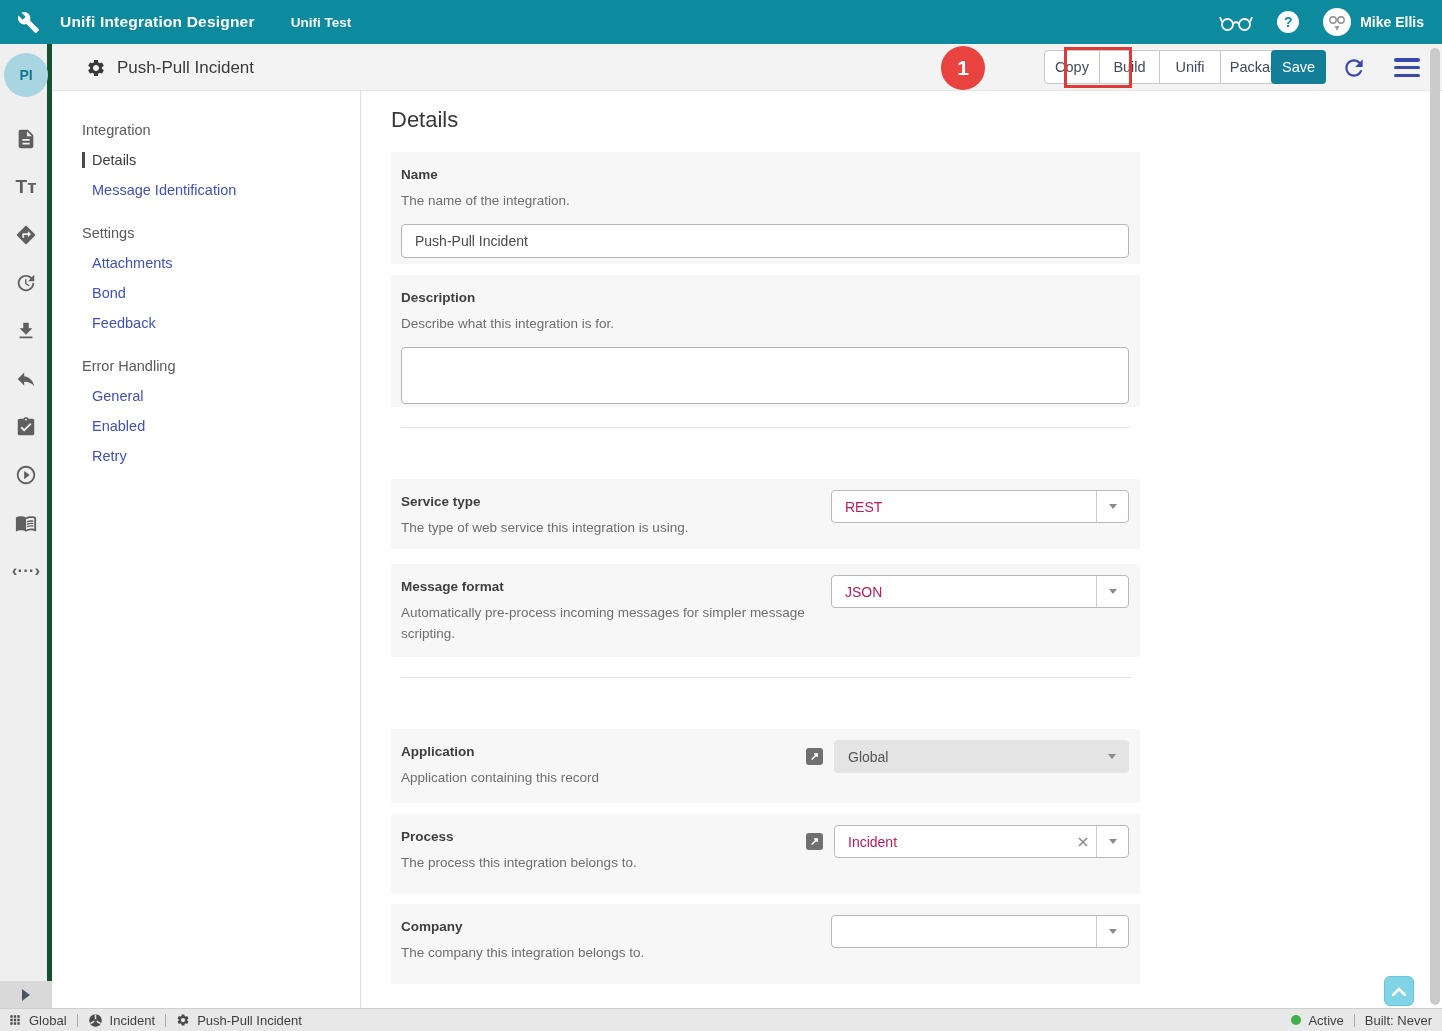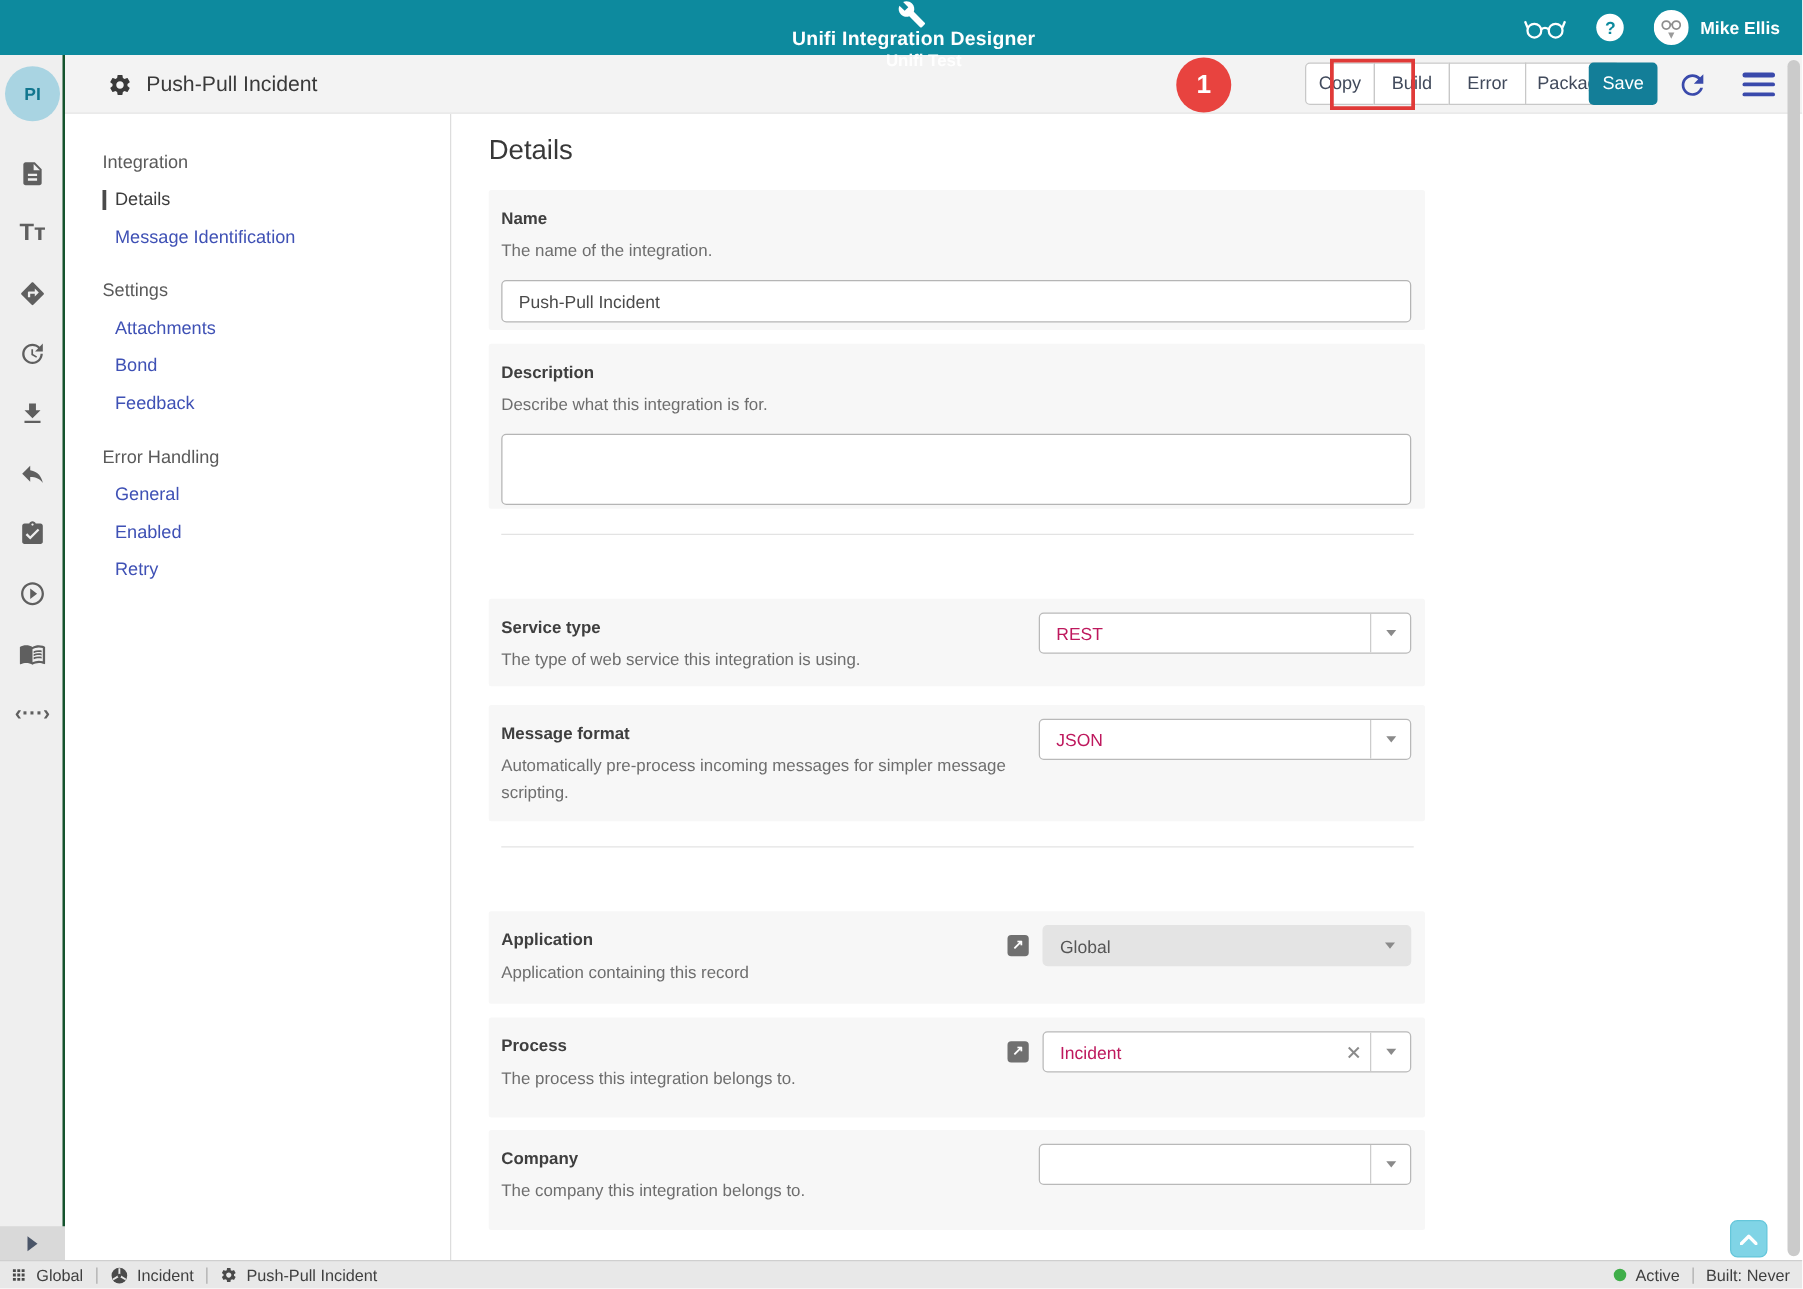--- a/index.html
+++ b/index.html
@@ -2,33 +2,33 @@
 <html><head>
 <meta charset="utf-8">
 <style>
   * { margin:0; padding:0; box-sizing:border-box; }
   html,body { width:1442px; height:1031px; overflow:hidden; background:#fff;
               font-family:"Liberation Sans", sans-serif; }
   .stage { position:relative; width:1442px; height:1031px; background:#fff; overflow:hidden; }
 
   
   .topbar { position:absolute; left:0; top:0; width:1442px; height:44px; background:#0D8A9E;
-            display:flex; align-items:center; color:#fff; z-index:5;flex-direction:column; }
+            display:flex; align-items:center; color:#fff; z-index:5; }
   .topbar .wrench { margin-left:17px; display:flex; }
   .topbar .app-title { margin-left:20px; font-size:15.5px; font-weight:bold; letter-spacing:.2px; }
   .topbar .env { margin-left:36px; font-size:13.5px; font-weight:bold; opacity:.95; }
   .topbar-right { position:absolute; right:18px; top:0; height:44px; display:flex; align-items:center; gap:24px; }
   .help-circ { width:22px; height:22px; border-radius:50%; background:#fff; color:#0D8A9E;
                font-size:14px; font-weight:bold; display:flex; align-items:center; justify-content:center; }
   .user { display:flex; align-items:center; gap:9px; }
   .user-name { font-size:14px; font-weight:bold; }
 
   
   .rail { position:absolute; left:0; top:44px; width:52px; height:964px; background:#efefef;
-          border-right:2px solid #14532d; z-index:4; }
+          border-right:5px solid #14532d; z-index:4; }
   .rail-avatar { position:absolute; left:4px; top:9px; width:44px; height:44px; border-radius:50%;
                  background:#a9d4e2; color:#11768e; font-size:14px; font-weight:bold;
                  display:flex; align-items:center; justify-content:center; }
   .rail-icons { position:absolute; left:0; top:71px; width:52px; display:flex; flex-direction:column; align-items:center; }
   .rail-ic { height:48px; width:40px; display:flex; align-items:center; justify-content:center; color:#5f5f5f; cursor:pointer; }
   .tt-glyph { font-size:19px; font-weight:bold; color:#5f5f5f; letter-spacing:0; }
   .code-glyph { font-size:17px; font-weight:bold; color:#5f5f5f; }
   .rail-expand { position:absolute; left:0; bottom:0; width:52px; height:27px; background:#d9d9d9;
                  display:flex; align-items:center; justify-content:center; cursor:pointer; }
   .tri-right { width:0; height:0; border-top:6px solid transparent; border-bottom:6px solid transparent;
@@ -221,21 +221,21 @@
           <path d="M19.14 12.94c.04-.3.06-.61.06-.94 0-.32-.02-.64-.07-.94l2.03-1.58c.18-.14.23-.41.12-.61l-1.92-3.32c-.12-.22-.37-.29-.59-.22l-2.39.96c-.5-.38-1.03-.7-1.62-.94l-.36-2.54c-.04-.24-.24-.41-.48-.41h-3.84c-.24 0-.43.17-.47.41l-.36 2.54c-.59.24-1.13.57-1.62.94l-2.39-.96c-.22-.08-.47 0-.59.22L2.74 8.87c-.12.21-.08.47.12.61l2.03 1.58c-.05.3-.09.63-.09.94s.02.64.07.94l-2.03 1.58c-.18.14-.23.41-.12.61l1.92 3.32c.12.22.37.29.59.22l2.39-.96c.5.38 1.03.7 1.62.94l.36 2.54c.05.24.24.41.48.41h3.84c.24 0 .44-.17.47-.41l.36-2.54c.59-.24 1.13-.56 1.62-.94l2.39.96c.22.08.47 0 .59-.22l1.92-3.32c.12-.22.07-.47-.12-.61l-2.01-1.58zM12 15.6c-1.98 0-3.6-1.62-3.6-3.6s1.62-3.6 3.6-3.6 3.6 1.62 3.6 3.6-1.62 3.6-3.6 3.6z"></path>
         </svg>
       <span class="tb-title">Push-Pull Incident</span>
     </div>
 
     <div class="annot-circle">1</div>
 
     <div class="btn-group">
       <button class="tb-btn first w-copy">Copy</button>
       <button class="tb-btn w-build">Build</button>
-      <button class="tb-btn w-repair">Error</button>
+      <button class="tb-btn w-repair">Unifi</button>
       <button class="tb-btn last w-package">Package</button>
     </div>
     <div class="annot-box"></div>
 
     <button class="save-btn">Save</button>
     <span class="refresh-btn">
       <svg width="26" height="26" viewBox="0 0 24 24" fill="#3949ab">
           <path d="M17.65 6.35C16.2 4.9 14.21 4 12 4c-4.42 0-7.99 3.58-7.99 8s3.57 8 7.99 8c3.73 0 6.84-2.55 7.73-6h-2.08c-.82 2.33-3.04 4-5.65 4-3.31 0-6-2.69-6-6s2.69-6 6-6c1.66 0 3.14.69 4.22 1.78L13 11h7V4l-2.35 2.35z"></path>
         </svg>
     </span>

